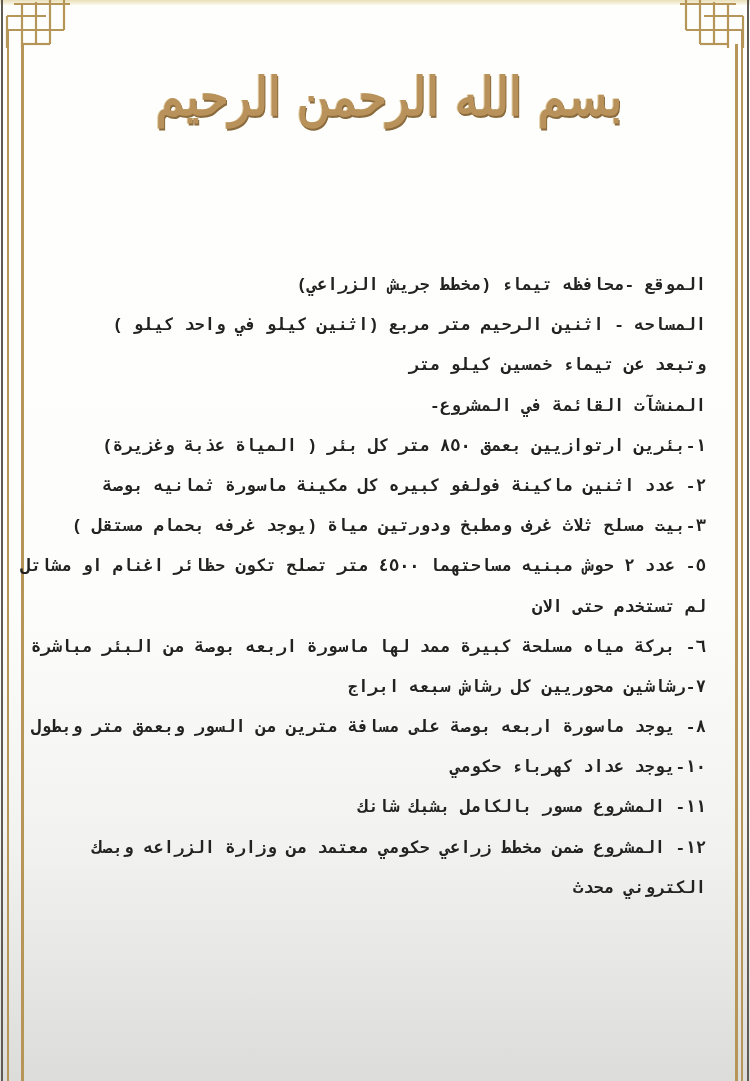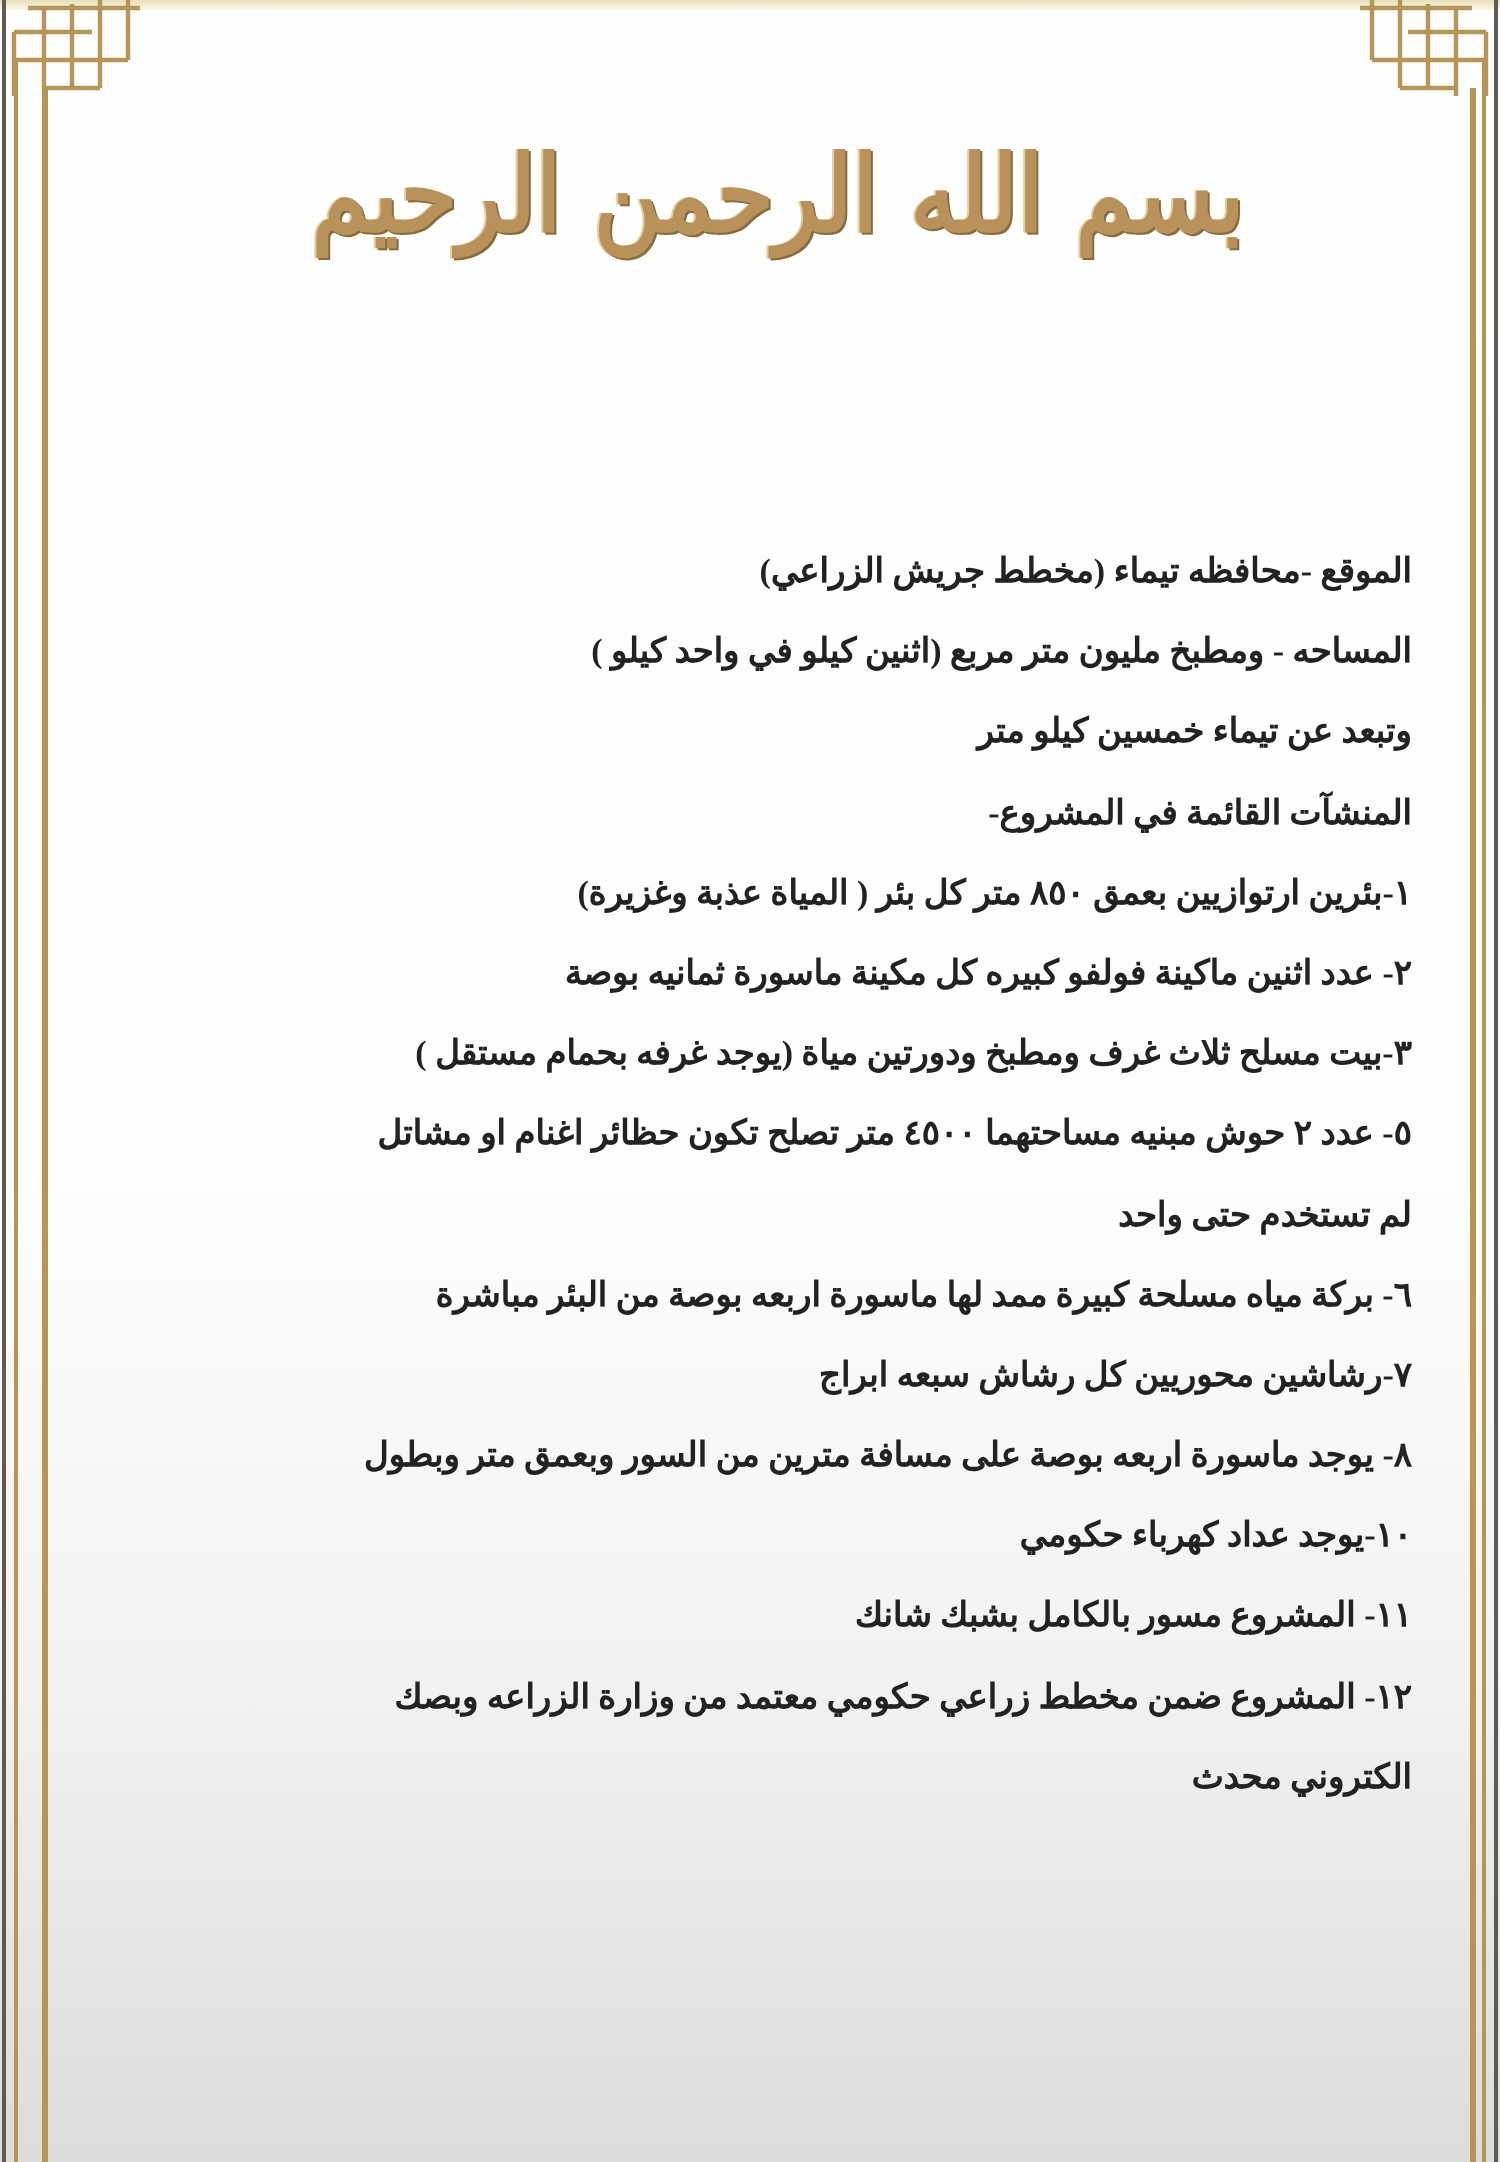--- a/index.html
+++ b/index.html
@@ -58,21 +58,21 @@
     }
     .content {
       position: absolute;
       right: 44px;
       top: 266px;
       width: 660px;
       direction: rtl;
       text-align: right;
     }
     .line {
-      font-family: Liberation Serif, serif;
+      font-family: Liberation Mono, monospace;
       font-size: 17px;
       font-weight: bold;
       color: #222;
       height: 40.2px;
       line-height: 40px;
       white-space: nowrap;
       letter-spacing: -0.2px;
     }
   </style>
 </head>
@@ -122,29 +122,29 @@
     </g>
   </svg>
 </div>
 
 <div class="header">
   <div class="basmala">بسم الله الرحمن الرحيم</div>
 </div>
 
 <div class="content">
   <div class="line">الموقع -محافظه تيماء (مخطط جريش الزراعي)</div>
-  <div class="line">المساحه - ومطبخ مليون متر مربع (اثنين كيلو في واحد كيلو )</div>
+  <div class="line">المساحه - اثنين الرحيم متر مربع (اثنين كيلو في واحد كيلو )</div>
   <div class="line">وتبعد عن تيماء خمسين كيلو متر</div>
   <div class="line">المنشآت القائمة في المشروع-</div>
 
   <div class="line">١-بئرين ارتوازيين بعمق ٨٥٠ متر كل بئر ( المياة عذبة وغزيرة)</div>
   <div class="line">٢- عدد اثنين ماكينة فولفو كبيره كل مكينة ماسورة ثمانيه بوصة</div>
   <div class="line">٣-بيت مسلح ثلاث غرف ومطبخ ودورتين مياة (يوجد غرفه بحمام مستقل )</div>
   <div class="line">٥- عدد ٢ حوش مبنيه مساحتهما ٤٥٠٠ متر تصلح تكون حظائر اغنام او مشاتل</div>
-  <div class="line">لم تستخدم حتى واحد</div>
+  <div class="line">لم تستخدم حتى الان</div>
   <div class="line">٦- بركة مياه مسلحة كبيرة ممد لها ماسورة اربعه بوصة من البئر مباشرة</div>
   <div class="line">٧-رشاشين محوريين كل رشاش سبعه ابراج</div>
   <div class="line">٨- يوجد ماسورة اربعه بوصة على مسافة مترين من السور وبعمق متر وبطول</div>
   <div class="line">١٠-يوجد عداد كهرباء حكومي</div>
   <div class="line">١١- المشروع مسور بالكامل بشبك شانك</div>
   <div class="line">١٢- المشروع ضمن مخطط زراعي حكومي معتمد من وزارة الزراعه وبصك</div>
   <div class="line">الكتروني محدث</div>
 </div>
 
 </body></html>

